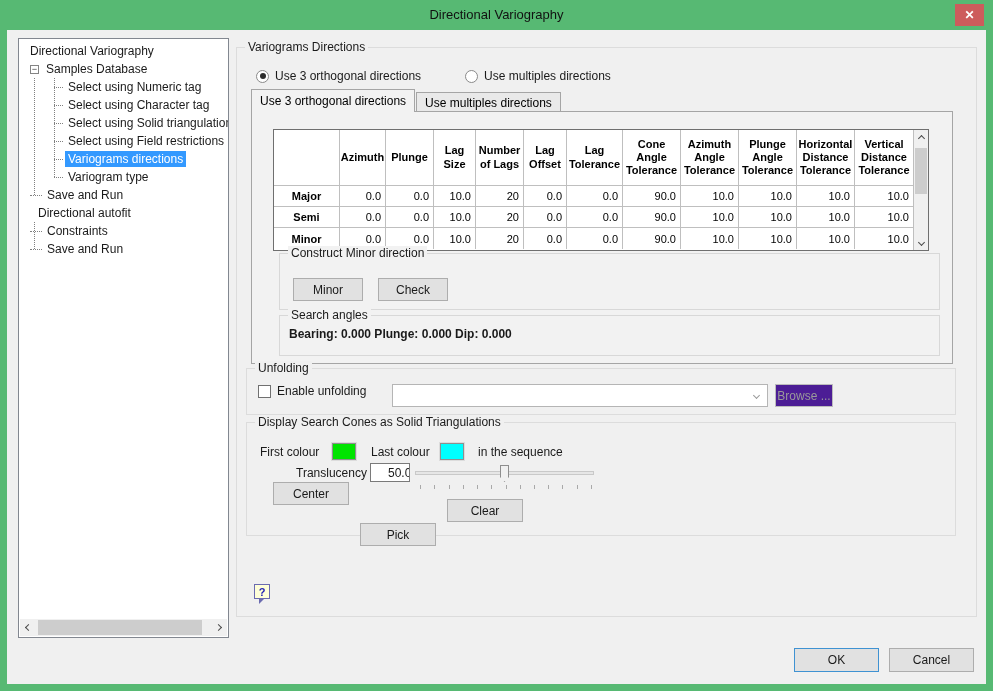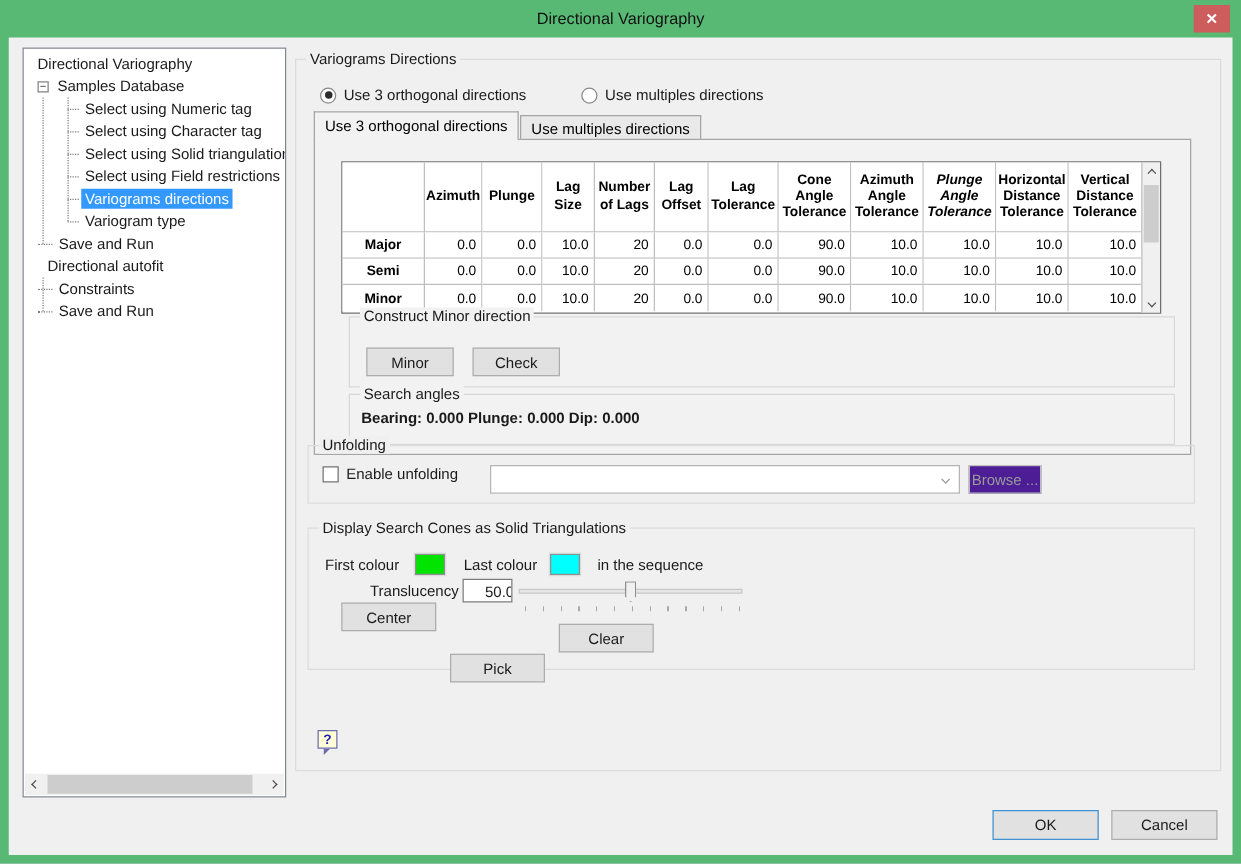--- a/index.html
+++ b/index.html
@@ -86,21 +86,21 @@
   .sa-text { position:absolute; left:9px; top:11px; font-size:12px; font-weight:bold; color:#1a1a1a; }
 
   .btn { background:#e1e1e1; border:1px solid #adadad; font-size:12px; color:#1a1a1a; text-align:center;
          display:flex; align-items:center; justify-content:center; cursor:pointer; font-family:"Liberation Sans",sans-serif; }
   .btn.disabled { color:#9a9a9a; border-color:#bcbcbc; background:#4c1d95; cursor:default; }
 
   .minor-btn { position:absolute; left:13px; top:24px; width:70px; height:23px; }
   .check-btn { position:absolute; left:98px; top:24px; width:70px; height:23px; }
 
   
-  .unfold-group { left:9px; top:308px; width:710px; height:47px; }
+  .unfold-group { left:9px; top:320px; width:710px; height:47px; }
   .chk-wrap { position:absolute; left:11px; top:15px; display:flex; align-items:center; gap:6px; font-size:12px; color:#1a1a1a; }
   .chk { width:13px; height:13px; border:1px solid #707070; background:#fff; flex:none; }
   .combo { position:absolute; left:145px; top:15px; width:376px; height:23px; background:#fff; border:1px solid #b5b5b5;
            display:flex; align-items:center; justify-content:flex-end; padding-right:8px; font-size:12px; }
   .combo .chev { border-color:#9a9a9a; }
   .browse-btn { position:absolute; left:528px; top:15px; width:58px; height:23px; }
 
   
   .disp-group { left:9px; top:374px; width:710px; height:114px; }
   .lbl-inline { position:absolute; font-size:12px; color:#1a1a1a; white-space:nowrap; }
@@ -237,21 +237,21 @@
               <div class="trow hdr">
                 <div class="tcell" style="width: 66px;"></div>
                 <div class="tcell" style="width: 46px;">Azimuth</div>
                 <div class="tcell" style="width: 48px;">Plunge</div>
                 <div class="tcell" style="width: 42px;">Lag Size</div>
                 <div class="tcell" style="width: 48px;">Number of Lags</div>
                 <div class="tcell" style="width: 43px;">Lag Offset</div>
                 <div class="tcell" style="width: 56px;">Lag Tolerance</div>
                 <div class="tcell" style="width: 58px;">Cone Angle Tolerance</div>
                 <div class="tcell" style="width: 58px;">Azimuth Angle Tolerance</div>
-                <div class="tcell" style="width: 58px; font-style: italic;">Plunge Angle Tolerance</div>
+                <div class="tcell" style="width: 58px;">Plunge Angle Tolerance</div>
                 <div class="tcell" style="width: 58px;">Horizontal Distance Tolerance</div>
                 <div class="tcell" style="width: 58px;">Vertical Distance Tolerance</div>
               </div>
               <div class="trow data">
                 <div class="tcell rowlabel" style="width: 66px;">Major</div>
                 <div class="tcell" style="width: 46px;">0.0</div>
                 <div class="tcell" style="width: 48px;">0.0</div>
                 <div class="tcell" style="width: 42px;">10.0</div>
                 <div class="tcell" style="width: 48px;">20</div>
                 <div class="tcell" style="width: 43px;">0.0</div>

